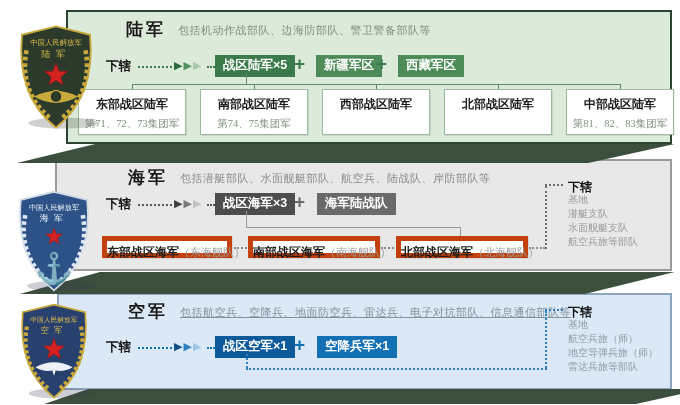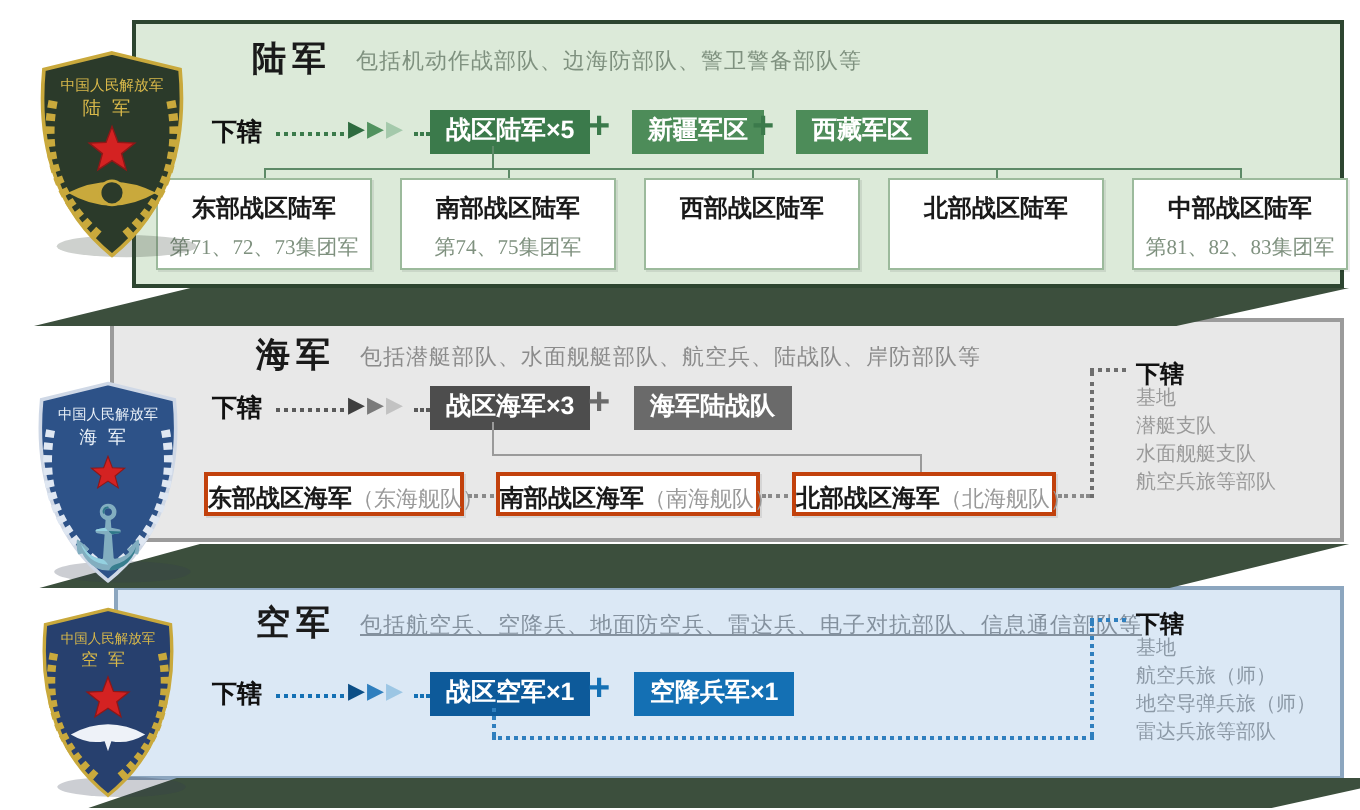--- a/index.html
+++ b/index.html
@@ -23,21 +23,21 @@
   .dotline  { position:absolute; height:0; border-top:2px dotted; }
   .vdotline { position:absolute; width:0; border-left:2px dotted; }
   .chevrons { position:absolute; font-size:11px; letter-spacing:1px; line-height:11px; }
   .cmd-box { position:absolute; color:#fff; font-weight:bold; font-size:12.5px; padding:2px 8px 3px; white-space:nowrap; }
   .plus { position:absolute; font-size:19px; font-weight:bold; line-height:19px; }
   .line { position:absolute; }
   .unit-box { position:absolute; background:#fff; text-align:center; box-shadow:1px 1px 0 rgba(0,0,0,0.08); }
   .unit-box.army-u { border:1px solid #9cba9c; width:108px; height:46px; padding-top:6px; }
   .unit-box .u-name { font-size:12px; font-weight:bold; color:#1a1a1a; white-space:nowrap;text-align:center; }
   .unit-box .u-detail { font-family:"Liberation Serif", serif; font-size:10.5px; color:#7f917f; margin-top:4px; white-space:nowrap; }
-  .unit-box.navy-u { border:2px solid #c2410c; height:22px; padding-top:3px; font-size:12px; font-weight:bold; color:#1a1a1a; white-space:nowrap; }
+  .unit-box.navy-u { border:5px solid #c2410c; height:22px; padding-top:3px; font-size:12px; font-weight:bold; color:#1a1a1a; white-space:nowrap; }
   .unit-box.navy-u .u-paren { font-family:"Liberation Serif", serif; font-weight:normal; font-size:11px; color:#999; }
   .side-list { position:absolute; font-family:"Liberation Serif", serif; font-size:10px; line-height:14px; white-space:nowrap; }
   .side-label { position:absolute; font-size:12px; font-weight:bold; color:#111; }
 </style>
 </head>
 <body>
 
 <div id="stage">
 
   <div class="panel army">

